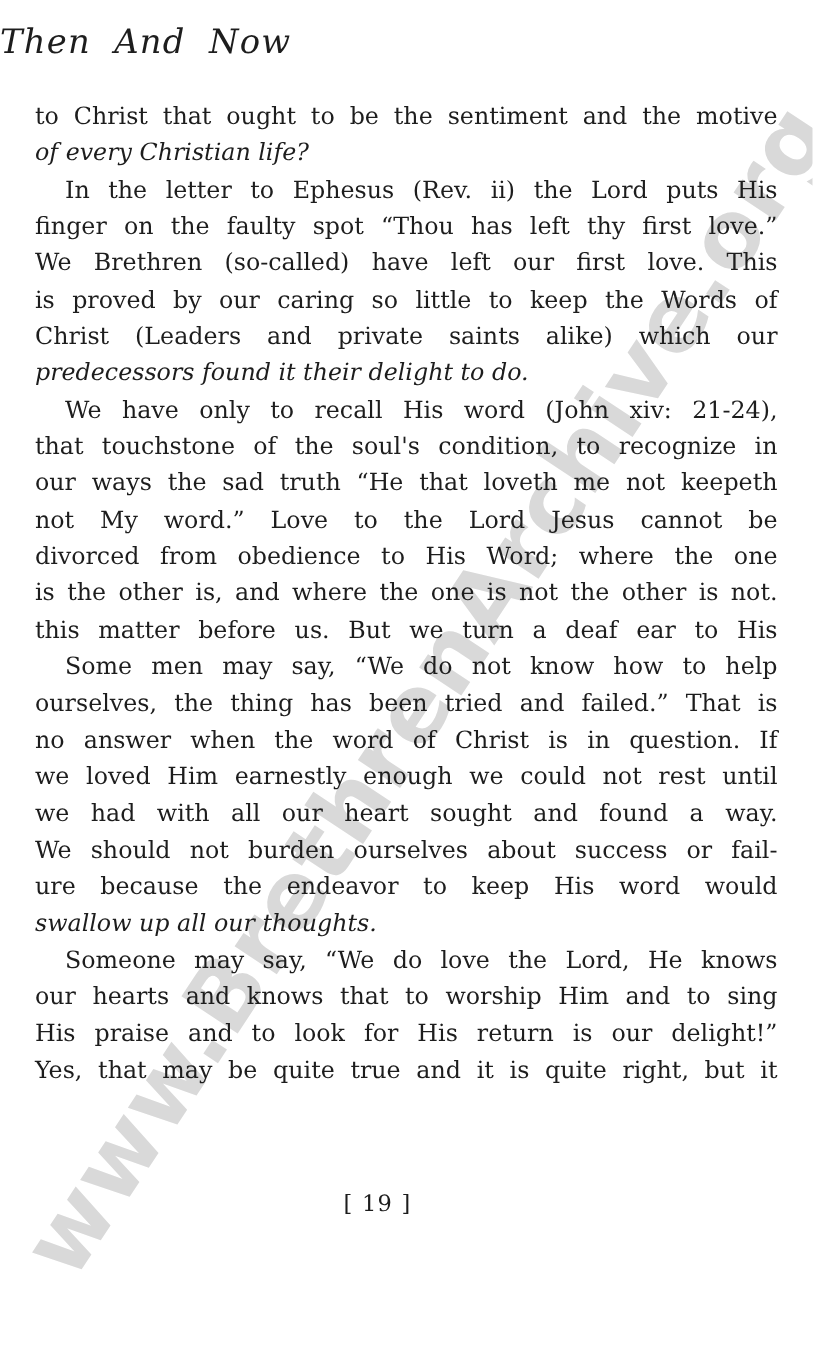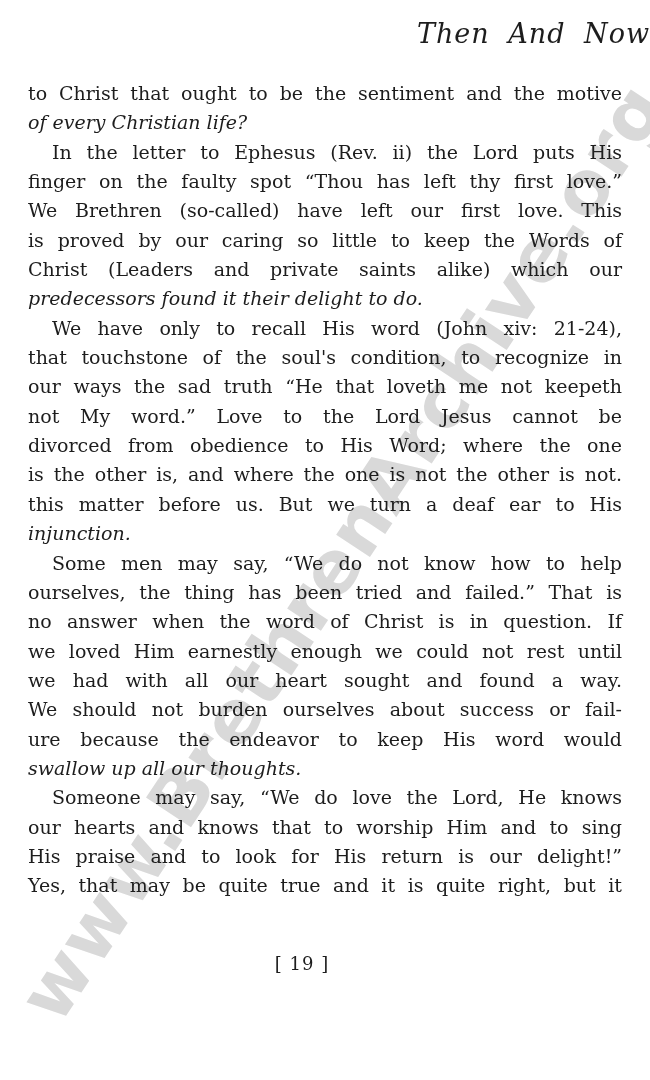--- a/index.html
+++ b/index.html
@@ -23,21 +23,21 @@
     letter-spacing: 1px;
     color: #d9d9d9;
     white-space: nowrap;
     z-index: 0;
   }
   .running-title {
     position: absolute;
     top: 18px;
     left: 0;
     width: 650px;
-    text-align: right;
+    text-align: left;
     font-style: italic;
     font-size: 27px;
     letter-spacing: 1px;
     word-spacing: 9px;
     z-index: 1;
   }
   .page-body {
     position: absolute;
     left: 28px;
     top: 79px;
@@ -86,21 +86,20 @@
         <div class="line flush">predecessors found it their delight to do.</div>
       </div>
       <div class="paragraph">
         <div class="line indent">We have only to recall His word (John xiv: 21-24),</div>
         <div class="line">that touchstone of the soul's condition, to recognize in</div>
         <div class="line">our ways the sad truth “He that loveth me not keepeth</div>
         <div class="line">not My word.” Love to the Lord Jesus cannot be</div>
         <div class="line">divorced from obedience to His Word; where the one</div>
         <div class="line">is the other is, and where the one is not the other is not.</div>
         <div class="line">this matter before us. But we turn a deaf ear to His</div>
-        <div class="line flush">injunction.</div>
       </div>
       <div class="paragraph">
         <div class="line indent">Some men may say, “We do not know how to help</div>
         <div class="line">ourselves, the thing has been tried and failed.” That is</div>
         <div class="line">no answer when the word of Christ is in question. If</div>
         <div class="line">we loved Him earnestly enough we could not rest until</div>
         <div class="line">we had with all our heart sought and found a way.</div>
         <div class="line">We should not burden ourselves about success or fail-</div>
         <div class="line">ure because the endeavor to keep His word would</div>
         <div class="line flush">swallow up all our thoughts.</div>

